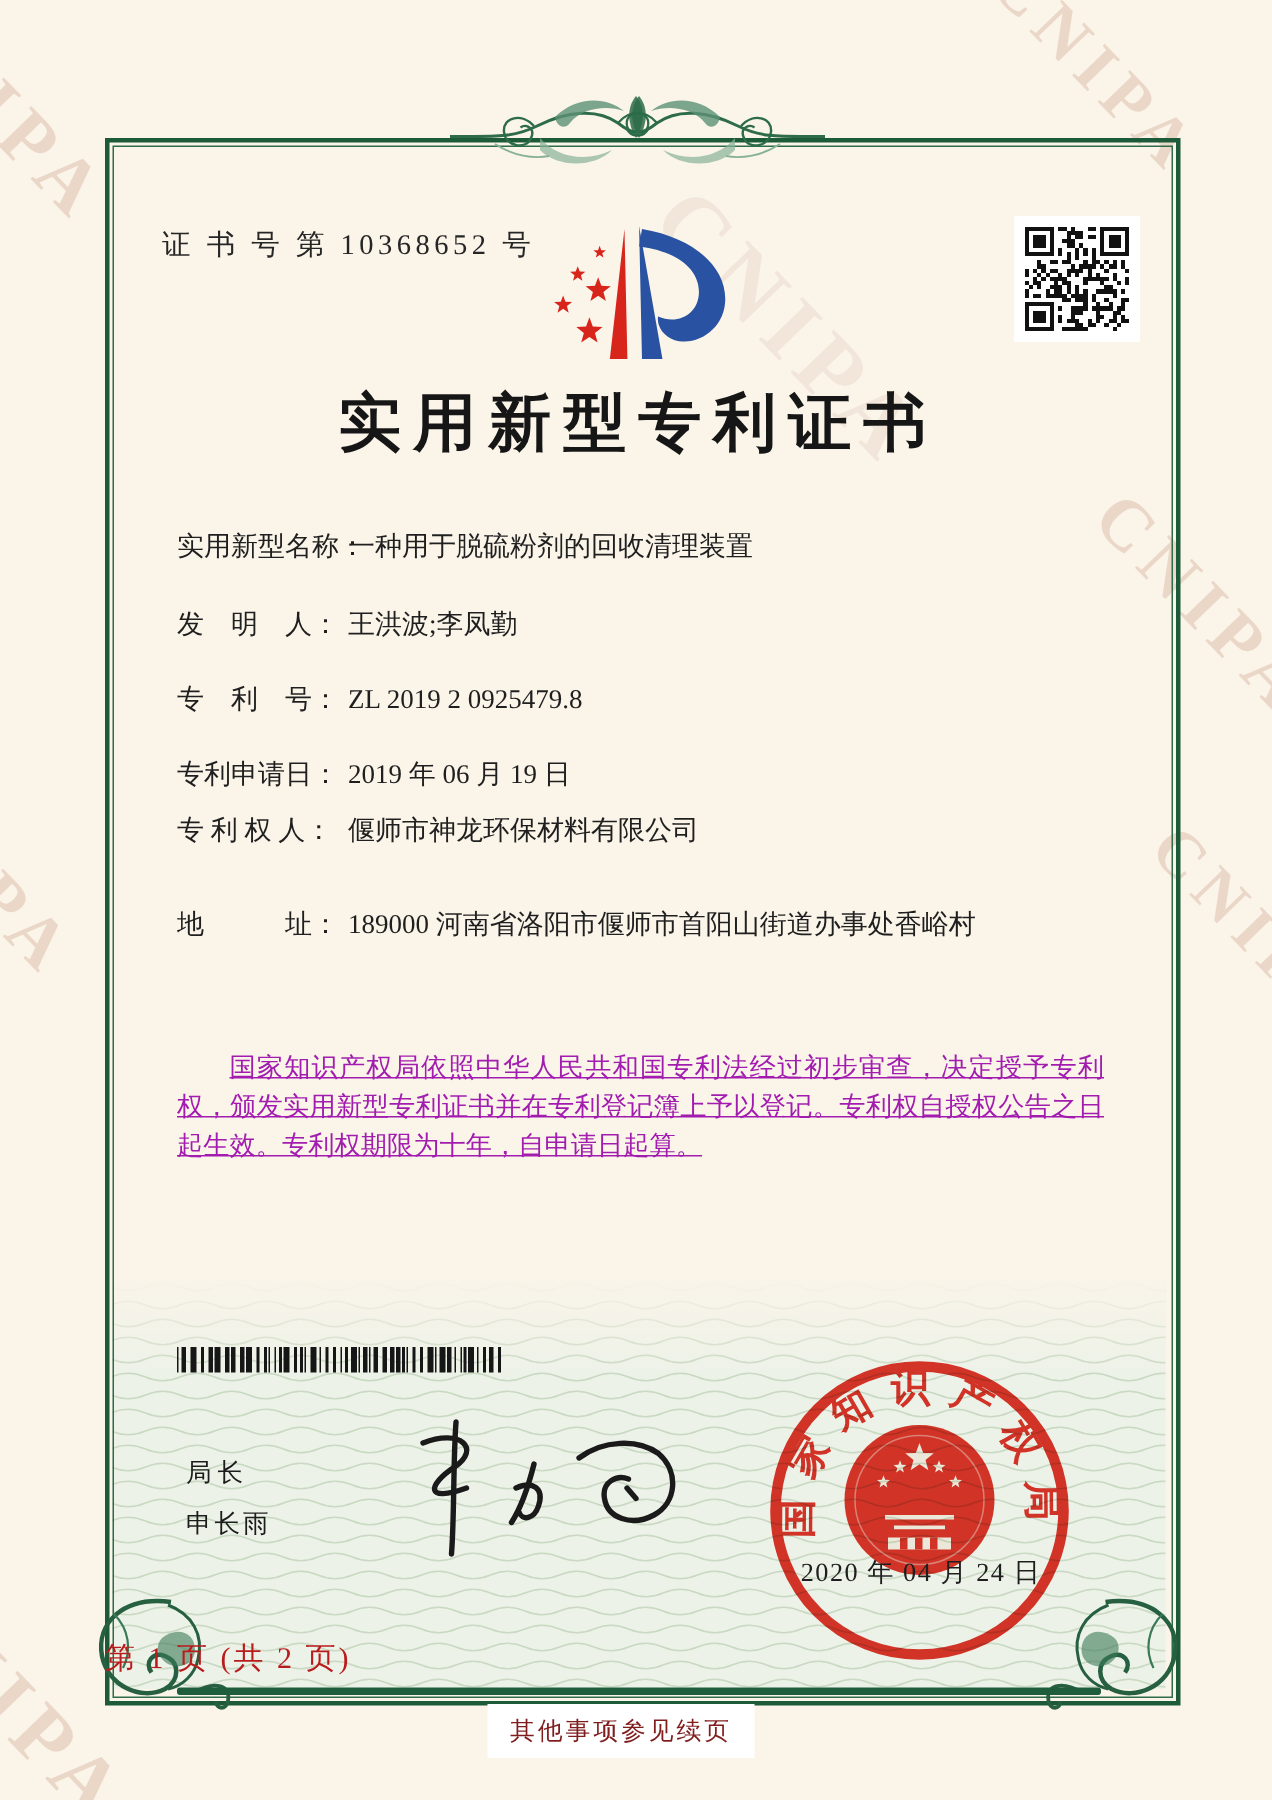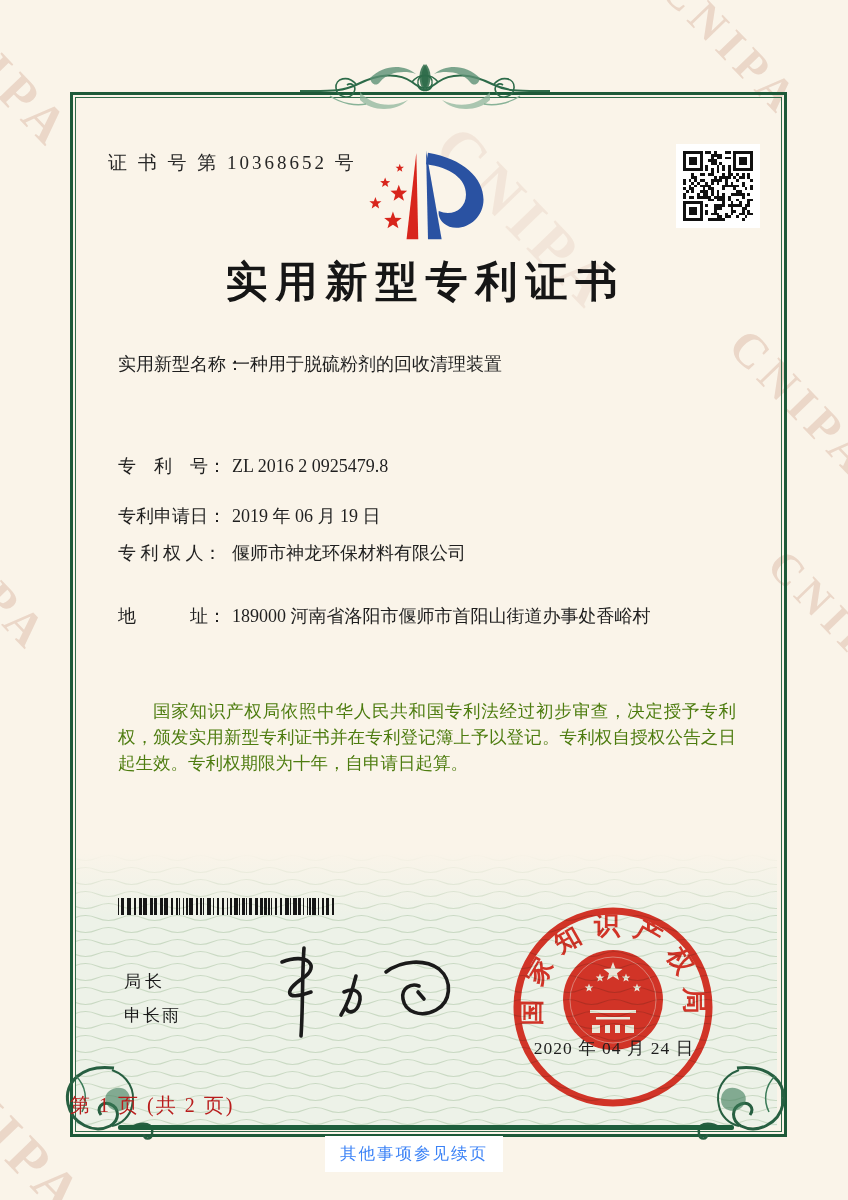--- a/index.html
+++ b/index.html
@@ -29,38 +29,38 @@
   .logo{position:absolute;left:358px;top:139px;z-index:5;}
   .qrbox{position:absolute;left:676px;top:144px;width:84px;height:84px;background:#fff;z-index:5;
       display:flex;align-items:center;justify-content:center;}
   .title{position:absolute;left:70px;top:254px;width:711px;z-index:5;text-align:center;
       font-size:42px;font-weight:bold;letter-spacing:8px;color:#161616;}
 
   .frow{position:absolute;left:118px;width:630px;z-index:5;font-size:18px;color:#1f1f1f;white-space:nowrap;}
   .frow .fl{display:inline-block;width:114px;}
   .frow .fv-date{display:inline-block;width:142px;}
 
-  .paras{position:absolute;left:118px;top:698px;width:618px;z-index:5;color:#4d7c0f;}
+  .paras{position:absolute;left:118px;top:698px;width:618px;z-index:5;color:#a21caf;text-decoration:underline;}
   .paras p{margin:0;font-size:17.5px;line-height:26px;text-align:justify;text-indent:2em;}
 
   .barcode{position:absolute;left:118px;top:898px;height:17px;z-index:5;display:flex;}
   .barcode .bar{background:#161616;height:100%;}
 
   .signer-title{position:absolute;left:124px;top:970px;z-index:5;font-size:17px;letter-spacing:4px;color:#1c1c1c;}
   .signer-name{position:absolute;left:124px;top:1004px;z-index:5;font-size:17px;letter-spacing:2px;color:#1c1c1c;}
   .signature{position:absolute;left:252px;top:940px;z-index:6;}
 
   .seal{position:absolute;left:510px;top:904px;z-index:6;opacity:.92;mix-blend-mode:multiply;}
   .seal-date{position:absolute;left:520px;top:1036px;width:188px;z-index:7;text-align:center;
       font-size:17.5px;letter-spacing:1px;color:#1e1e1e;white-space:nowrap;}
 
   .page-info{position:absolute;left:70px;top:1092px;width:711px;z-index:5;text-align:left;
       font-size:20px;letter-spacing:2px;color:#b91c1c;}
   .note-box{position:absolute;left:325px;top:1136px;z-index:5;background:#ffffff;
-      padding:7px 15px;font-size:16.5px;letter-spacing:2px;color:#3b82f6;white-space:nowrap;}
+      padding:7px 15px;font-size:16.5px;letter-spacing:2px;color:#7f1d1d;white-space:nowrap;}
 </style>
 </head>
 <body>
 
 <div class="page">
 
   <span class="wm" style="left:-52px;top:-22px;font-size:52px;">CNIPA</span>
   <span class="wm" style="left:688px;top:-38px;font-size:46px;">CNIPA</span>
   <span class="wm" style="left:472px;top:112px;font-size:62px;opacity:.22;">CNIPA</span>
   <span class="wm" style="left:758px;top:318px;font-size:48px;">CNIPA</span>
@@ -351,21 +351,22 @@
         <rect x="12" y="24" width="1" height="1" fill="#111"></rect>
         <rect x="13" y="24" width="1" height="1" fill="#111"></rect>
         <rect x="14" y="24" width="1" height="1" fill="#111"></rect>
         <rect x="21" y="24" width="1" height="1" fill="#111"></rect>
       </svg>
   </div>
 
   <div class="title">实用新型专利证书</div>
 
   <div class="frow" style="top:352px"><span class="fl">实用新型名称：</span><span class="fv">一种用于脱硫粉剂的回收清理装置</span></div>
-  <div class="frow" style="top:454px"><span class="fl">专　利　号：</span><span class="fv">ZL 2016 2 0925479.8</span></div>
+  <div class="frow" style="top:404px"><span class="fl">发　明　人：</span><span class="fv">王洪波;李凤勤</span></div>
+  <div class="frow" style="top:454px"><span class="fl">专　利　号：</span><span class="fv">ZL 2019 2 0925479.8</span></div>
   <div class="frow" style="top:504px"><span class="fl">专利申请日：</span><span class="fv">2019 年 06 月 19 日</span></div>
   <div class="frow" style="top:541px"><span class="fl">专 利 权 人：</span><span class="fv">偃师市神龙环保材料有限公司</span></div>
   <div class="frow" style="top:604px"><span class="fl">地　　　址：</span><span class="fv">189000 河南省洛阳市偃师市首阳山街道办事处香峪村</span></div>
 
   <div class="paras">
     <p>国家知识产权局依照中华人民共和国专利法经过初步审查，决定授予专利权，颁发实用新型专利证书并在专利登记簿上予以登记。专利权自授权公告之日起生效。专利权期限为十年，自申请日起算。</p>
   </div>
 
   <div class="barcode" id="barcode">
       <div class="bar" style="width: 1px; margin-right: 2px;"></div>

